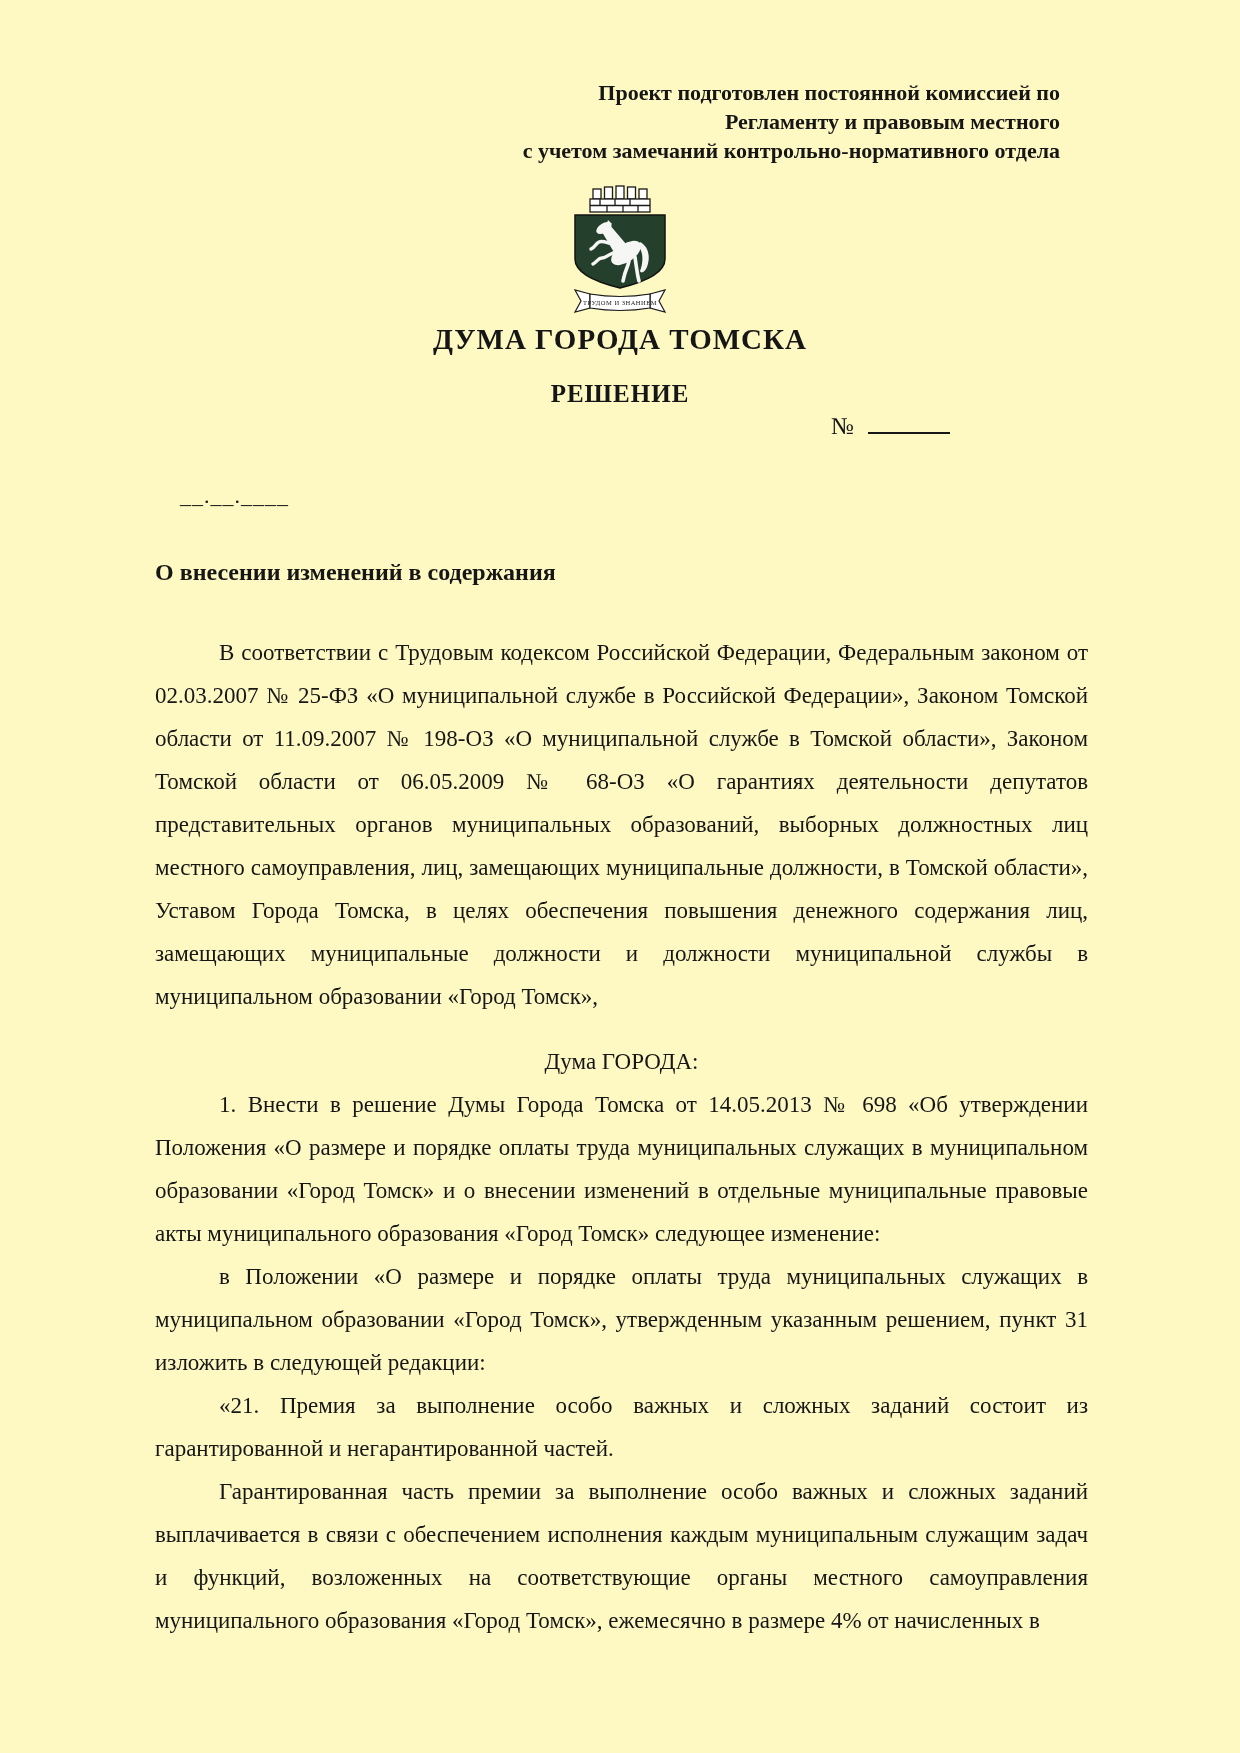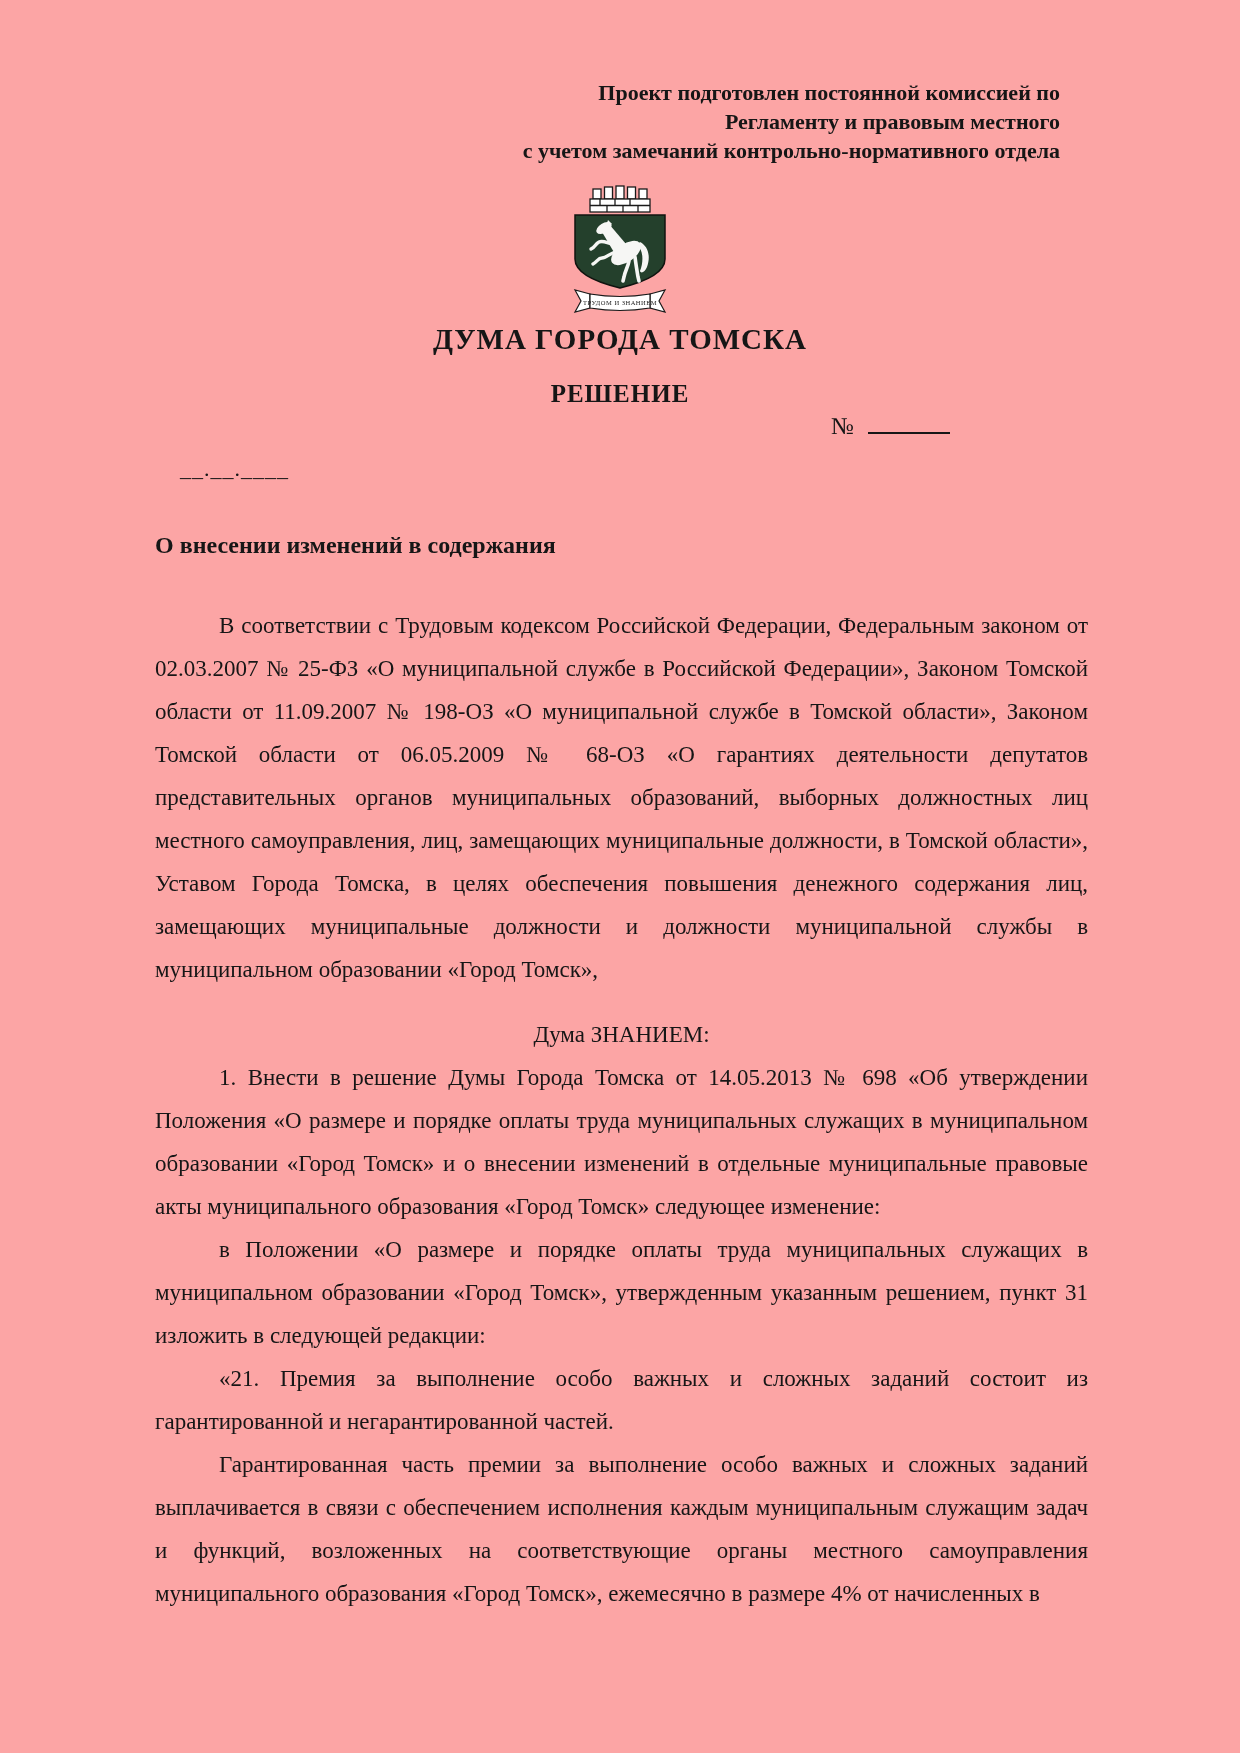--- a/index.html
+++ b/index.html
@@ -1,19 +1,19 @@
 <!DOCTYPE html>
 <html><head>
 <meta charset="utf-8">
 <style>
   html,body{margin:0;padding:0;background:#ffffff;}
   .page{
     position:relative;
     width:1240px;height:1753px;
-    background:#fca5a5;
+    background:#fef9c3;
     font-family:"Liberation Serif", serif;
     color:#161616;
     overflow:hidden;
   }
   
   .header-note{
     padding-top:78px;
     margin-right:180px;
     text-align:right;
     font-weight:bold;
@@ -52,21 +52,21 @@
   .blank-line{
     display:inline-block;
     width:82px;
     border-bottom:2px solid #161616;
     height:20px;
     margin-left:14px;
   }
   
   .date-row{
     margin-left:180px;
-    margin-top:16px;
+    margin-top:43px;
     font-size:22px;
     letter-spacing:1px;
   }
   
   .doc-title{
     margin:44px 0 0 155px;
     font-weight:bold;
     font-size:24px;
     line-height:38px;
   }
@@ -152,20 +152,20 @@
   </div>
 
   <div class="date-row">__.__.____</div>
 
   <div class="doc-title">
     <div>О внесении изменений в содержания</div>
   </div>
 
   <div class="body-text">
     <p>В соответствии с Трудовым кодексом Российской Федерации, Федеральным законом от 02.03.2007 № 25-ФЗ «О муниципальной службе в Российской Федерации», Законом Томской области от 11.09.2007 № 198-ОЗ «О муниципальной службе в Томской области», Законом Томской области от 06.05.2009 № 68-ОЗ «О гарантиях деятельности депутатов представительных органов муниципальных образований, выборных должностных лиц местного самоуправления, лиц, замещающих муниципальные должности, в Томской области», Уставом Города Томска, в целях обеспечения повышения денежного содержания лиц, замещающих муниципальные должности и должности муниципальной службы в муниципальном образовании «Город Томск»,</p>
-    <p class="resolved">Дума ЗНАНИЕМ:</p>
+    <p class="resolved">Дума ГОРОДА:</p>
     <p>1. Внести в решение Думы Города Томска от 14.05.2013 № 698 «Об утверждении Положения «О размере и порядке оплаты труда муниципальных служащих в муниципальном образовании «Город Томск» и о внесении изменений в отдельные муниципальные правовые акты муниципального образования «Город Томск» следующее изменение:</p>
     <p>в Положении «О размере и порядке оплаты труда муниципальных служащих в муниципальном образовании «Город Томск», утвержденным указанным решением, пункт 31 изложить в следующей редакции:</p>
     <p>«21. Премия за выполнение особо важных и сложных заданий состоит из гарантированной и негарантированной частей.</p>
     <p>Гарантированная часть премии за выполнение особо важных и сложных заданий выплачивается в связи с обеспечением исполнения каждым муниципальным служащим задач и функций, возложенных на соответствующие органы местного самоуправления муниципального образования «Город Томск», ежемесячно в размере 4% от начисленных в</p>
   </div>
 
 </div>
 
 </body></html>

